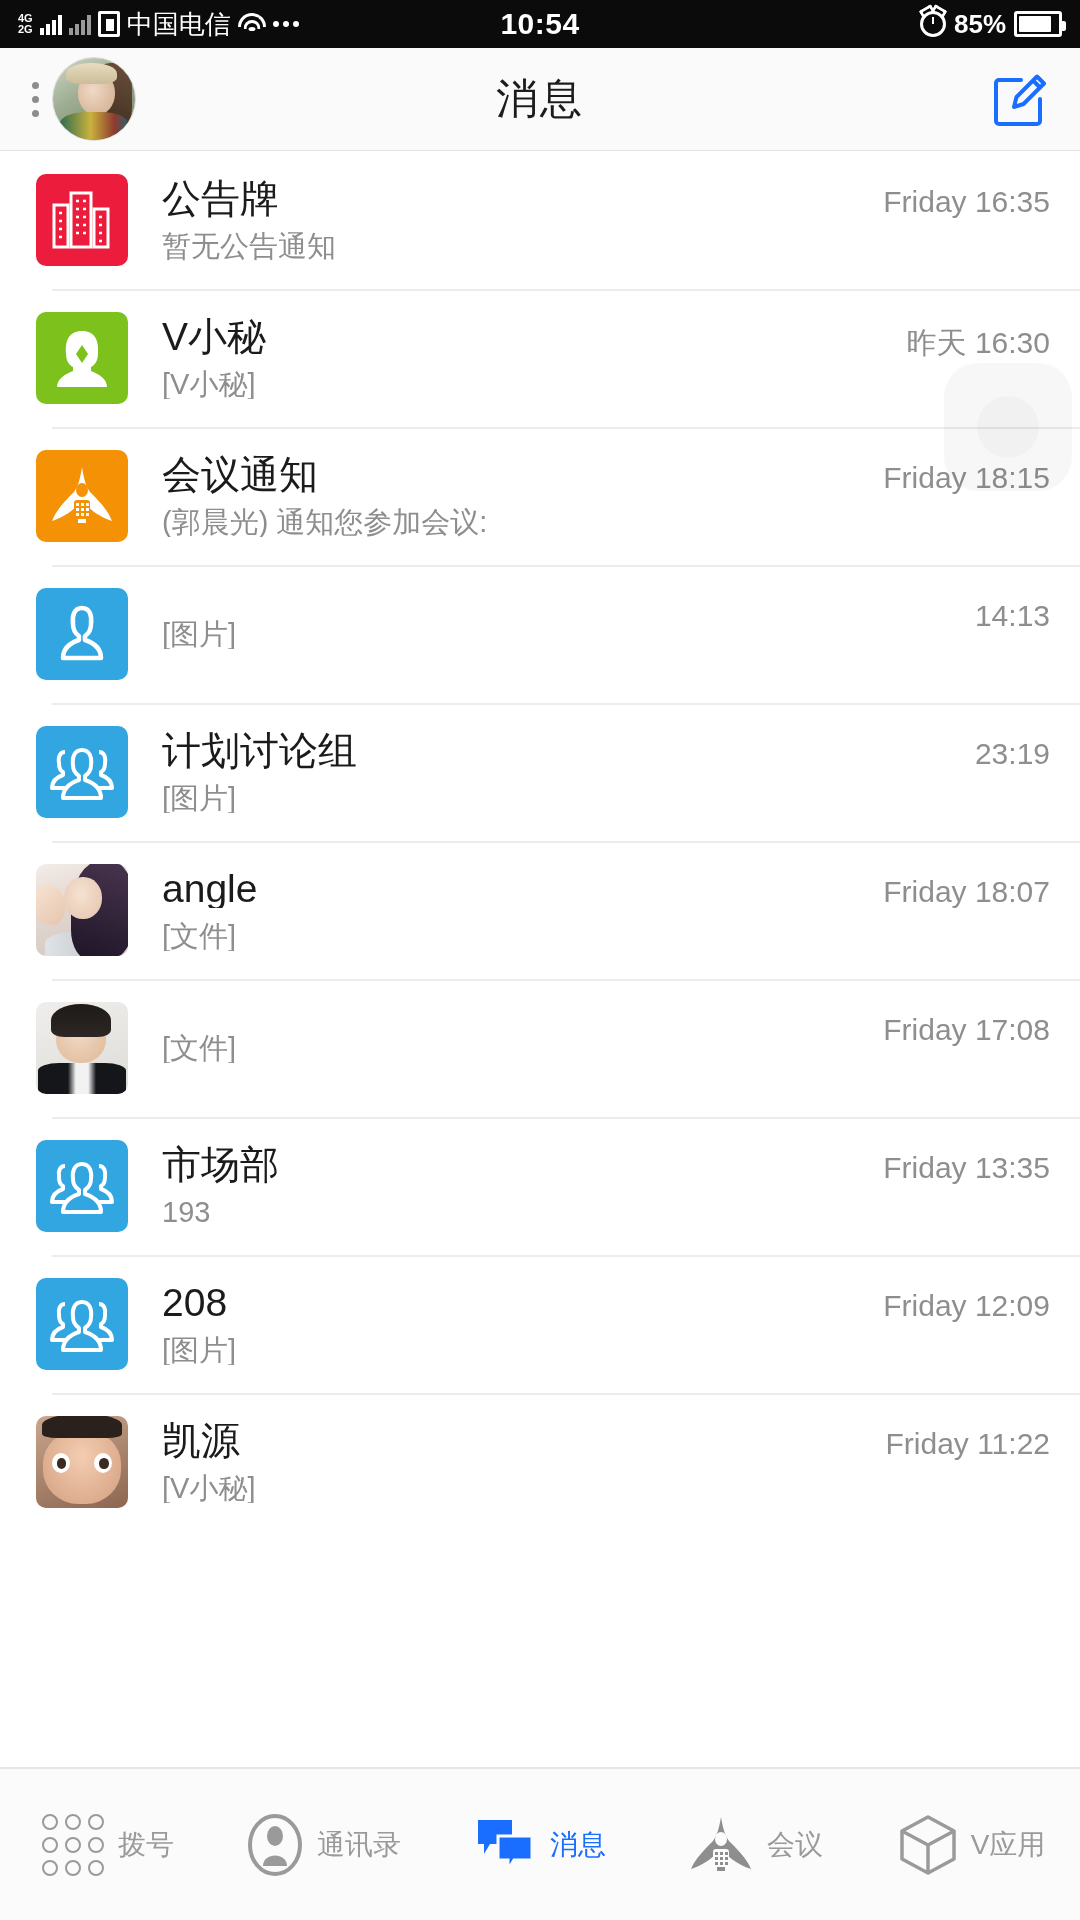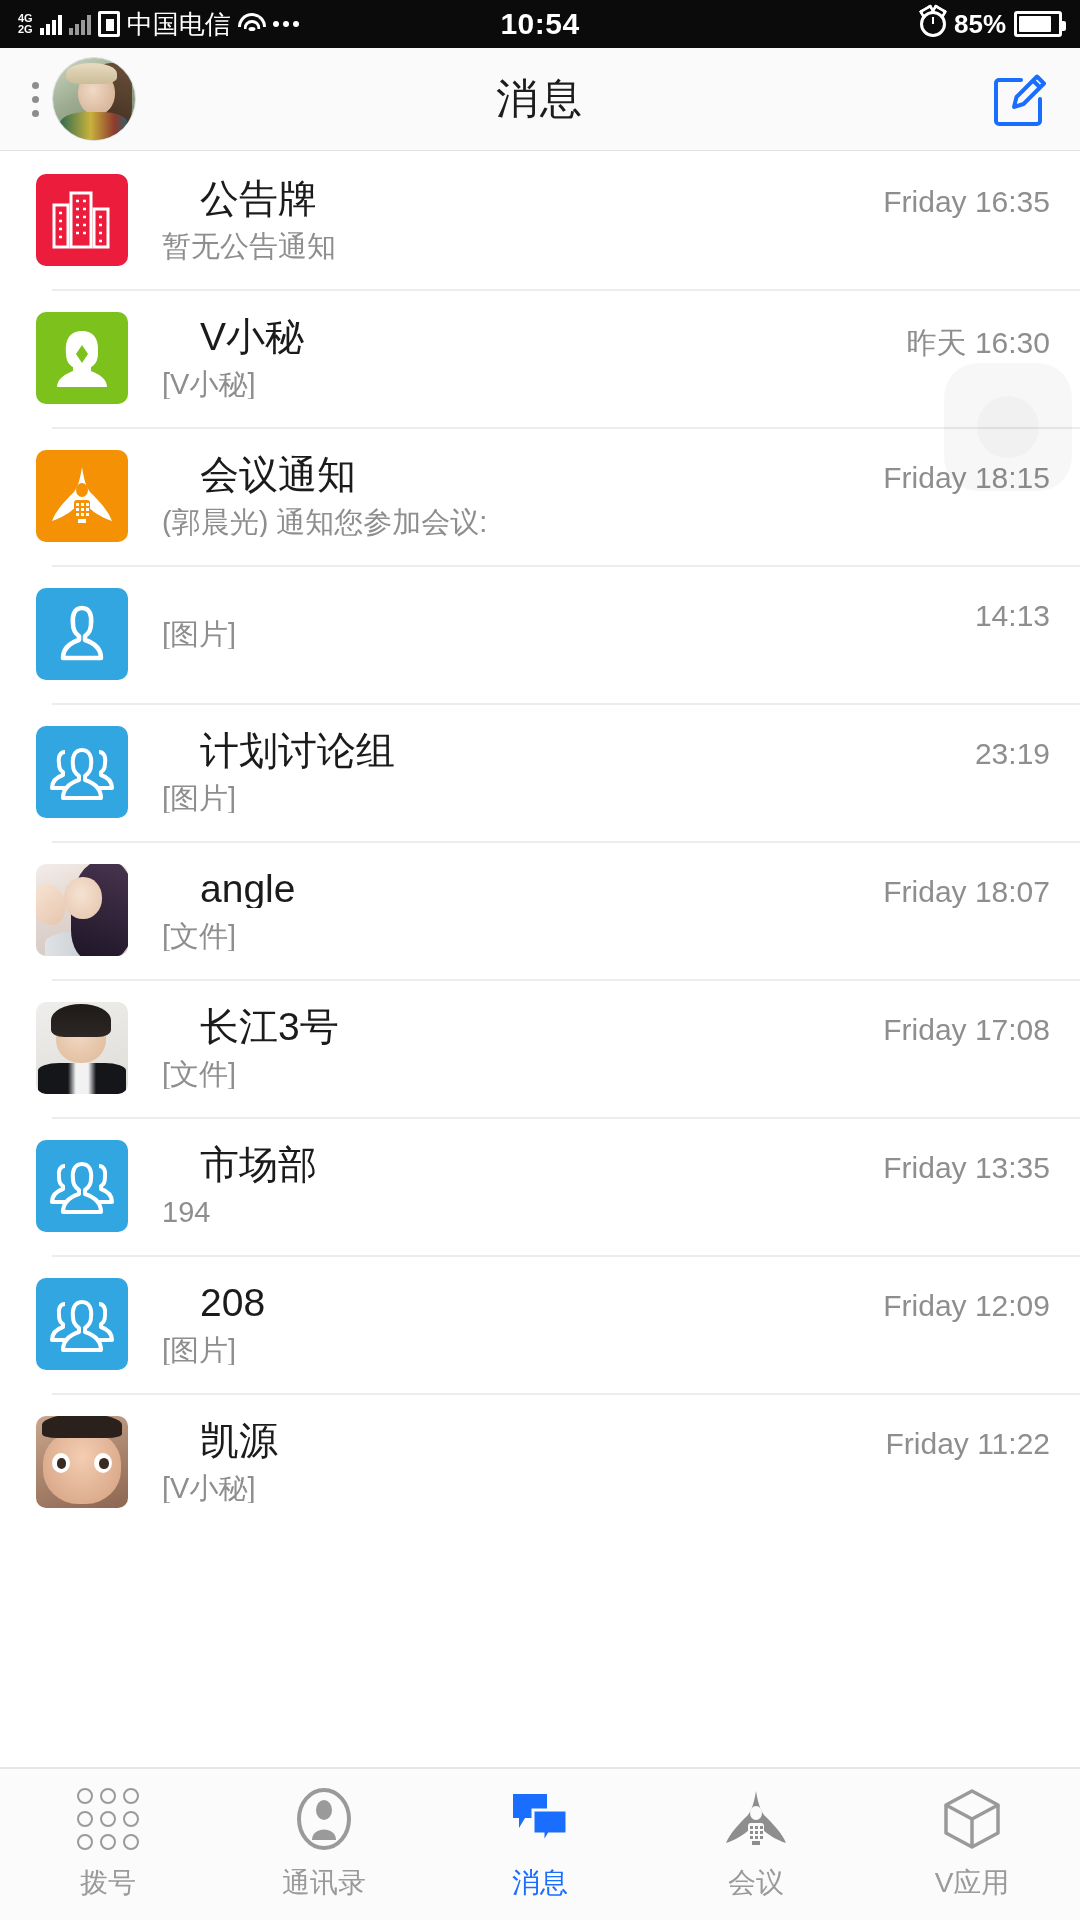--- a/index.html
+++ b/index.html
@@ -88,21 +88,21 @@
     position: relative;
     background: #fff;
   }
   .chat-row + .chat-row::before {
     content: ""; position: absolute; left: 52px; right: 0; top: 0;
     height: 2px; background: #ececec;
   }
   .row-avatar { width: 92px; height: 92px; flex: 0 0 92px; border-radius: 10px; overflow: hidden;
                 display: flex; align-items: center; justify-content: center; position: relative; }
   .row-body { flex: 1; padding-left: 34px; display: flex; flex-direction: column; gap: 14px; min-width: 0; overflow:hidden;}
-  .row-title { font-size: 39px; color: #1b1b1b; white-space: nowrap; overflow: hidden; text-overflow: ellipsis; line-height: 1; margin-left: 38px; }
+  .row-title { font-size: 39px; color: #1b1b1b; white-space: nowrap; overflow: hidden; text-overflow: ellipsis; line-height: 1; }
   .row-sub { font-size: 29px; color: #8e8e8e; white-space: nowrap; overflow: hidden; text-overflow: ellipsis; line-height: 1; }
   .row-time { font-size: 30px; color: #8e8e8e; flex: 0 0 auto; padding-left: 18px; align-self: flex-start; margin-top: 34px; white-space: nowrap;}
 
   
   .ph { width:100%; height:100%; position:relative; overflow:hidden; }
   .ph-angle { background: linear-gradient(160deg,#f3ece8 0%,#e2d6d0 45%,#cfc3bd 100%); }
   .ph-angle .hair { position:absolute; right:-6%; top:-4%; width:68%; height:108%;
       background:linear-gradient(200deg,#4a3550,#1d1526); border-radius:50% 40% 40% 30%; }
   .ph-angle .skin { position:absolute; left:30%; top:14%; width:42%; height:46%;
       background:radial-gradient(ellipse at 45% 40%,#f6e2d2,#e3c3ac); border-radius:48%; }
@@ -138,21 +138,21 @@
     content:""; position:absolute; left:50%; top:50%; transform:translate(-50%,-50%);
     width:62px; height:62px; border-radius:50%; background: rgba(0,0,0,0.022);
   }
 
   
   .tabbar {
     position: absolute; bottom: 0; left: 0; width: 100%; height: 153px;
     background: #fbfbfb; border-top: 2px solid #e6e6e6;
     display: flex; align-items: center;
   }
-  .tab { flex: 1; display: flex; flex-direction: column; align-items: center; justify-content: center; gap: 14px; height: 100%; }
+  .tab { flex: 1; display: flex; align-items: center; justify-content: center; gap: 14px; height: 100%; }
   .tab-ico { height: 62px; display: flex; align-items: center; justify-content: center; }
   .tab-label { font-size: 28px; color: #9a9a9a; }
   .tab.active .tab-label { color: #1a6eff; }
   .dialpad { display: grid; grid-template-columns: repeat(3, 16px); grid-template-rows: repeat(3, 16px); gap: 7px; }
   .dialpad i { width: 16px; height: 16px; border: 2px solid #9a9a9a; border-radius: 50%; display: block; }
 </style>
 </head>
 <body>
 
 <div class="status-bar">
@@ -332,38 +332,37 @@
       </div>
       <div class="chat-row">
         <div class="row-avatar">
           <div class="ph ph-man">
             <div class="suit"></div>
             <div class="skin"></div>
             <div class="hair"></div>
           </div>
         </div>
         <div class="row-body">
-          <div class="row-title">长江3号</div>
           <div class="row-sub">[文件]</div>
         </div>
         <div class="row-time">Friday 17:08</div>
       </div>
       <div class="chat-row">
         <div class="row-avatar">
           <div style="width:100%;height:100%;background:#32a6e0;display:flex;align-items:center;justify-content:center">
             <svg width="66" height="60" viewBox="0 0 66 60" fill="none" stroke="#fff" stroke-width="4" stroke-linejoin="round">
               <path d="M16 10 C11 10 9 15 10 21 C10 26 12 29 14 30 L14 33 C8 35 3 39 3 46 L17 46"></path>
               <path d="M50 10 C55 10 57 15 56 21 C56 26 54 29 52 30 L52 33 C58 35 63 39 63 46 L49 46"></path>
               <path d="M33 8 C25 8 23 16 24 23 C24 29 27 32 30 34 L30 38 C21 41 14 46 14 56 L52 56 C52 46 45 41 36 38 L36 34 C39 32 42 29 42 23 C43 16 41 8 33 8 Z"></path>
             </svg>
           </div>
         </div>
         <div class="row-body">
           <div class="row-title">市场部</div>
-          <div class="row-sub">194</div>
+          <div class="row-sub">193</div>
         </div>
         <div class="row-time">Friday 13:35</div>
       </div>
       <div class="chat-row">
         <div class="row-avatar">
           <div style="width:100%;height:100%;background:#32a6e0;display:flex;align-items:center;justify-content:center">
             <svg width="66" height="60" viewBox="0 0 66 60" fill="none" stroke="#fff" stroke-width="4" stroke-linejoin="round">
               <path d="M16 10 C11 10 9 15 10 21 C10 26 12 29 14 30 L14 33 C8 35 3 39 3 46 L17 46"></path>
               <path d="M50 10 C55 10 57 15 56 21 C56 26 54 29 52 30 L52 33 C58 35 63 39 63 46 L49 46"></path>
               <path d="M33 8 C25 8 23 16 24 23 C24 29 27 32 30 34 L30 38 C21 41 14 46 14 56 L52 56 C52 46 45 41 36 38 L36 34 C39 32 42 29 42 23 C43 16 41 8 33 8 Z"></path>

